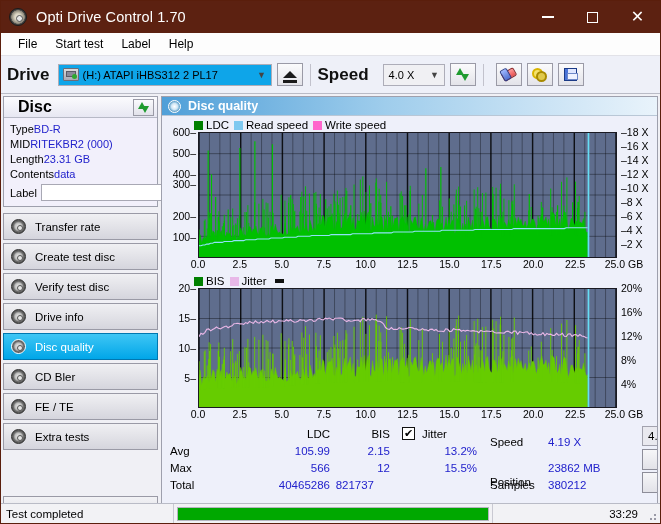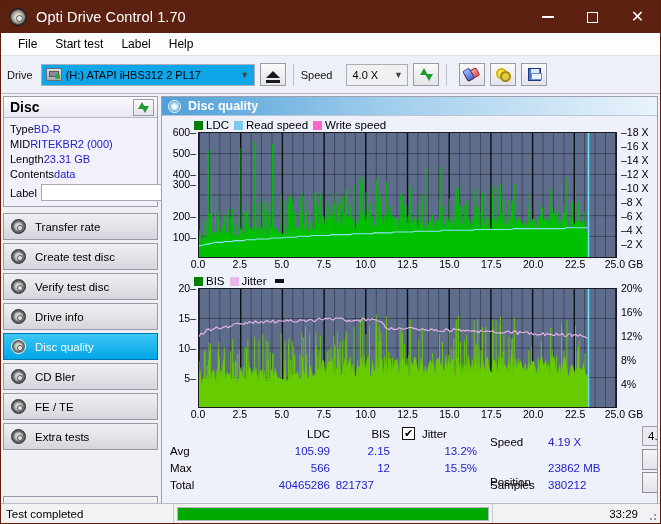--- a/index.html
+++ b/index.html
@@ -73,21 +73,21 @@
 
   
   .toolbar {
     height: 38px;
     background: #eef0f8;
     display: flex;
     align-items: center;
     padding: 0 6px;
     border-bottom: 1px solid #b9bbc6;
   }
-  .tb-label { font-weight: normal; font-size: 11px; color:#111; margin-right: 8px; }
+  .tb-label { font-weight: bold; font-size: 17px; color:#111; margin-right: 8px; }
   .drive-combo {
     flex: none;
     width: 214px; height: 22px;
     background: #0ea5e9;
     border: 1px solid #adadb8;
     display: flex; align-items: center;
     padding: 0 2px 0 4px;
     font-size: 11px;
   }
   .drive-combo .dtxt { flex: 1; white-space: nowrap; overflow: hidden; color:#000; }
@@ -185,21 +185,21 @@
   .disc-box {
     border: 1px solid #9ea0ad;
     background: #f2f0fb;
   }
   .disc-head {
     height: 21px;
     background: linear-gradient(#fbfbfe,#e7e7f2);
     border-bottom: 1px solid #b7b9c6;
     display: flex; align-items: center; padding: 0 3px 0 6px;
   }
-  .disc-head .t { font-weight: bold; font-size: 14px; flex:1; }
+  .disc-head .t { font-weight: bold; font-size: 16px; flex:1;margin-left:8px; }
   .mini-btn {
     width: 21px; height: 17px;
     background: linear-gradient(#fafafd,#e2e2ea);
     border: 1px solid #9a9aa6;
     display:flex; align-items:center; justify-content:center;
   }
   .disc-rows { padding: 3px 6px 4px 6px; }
   .drow { display:flex; justify-content: flex-start; align-items:center; height: 15px; }
   .drow .k { color:#000; font-size: 11px; }
   .drow .v { color:#2222cc; font-size: 11px; }

